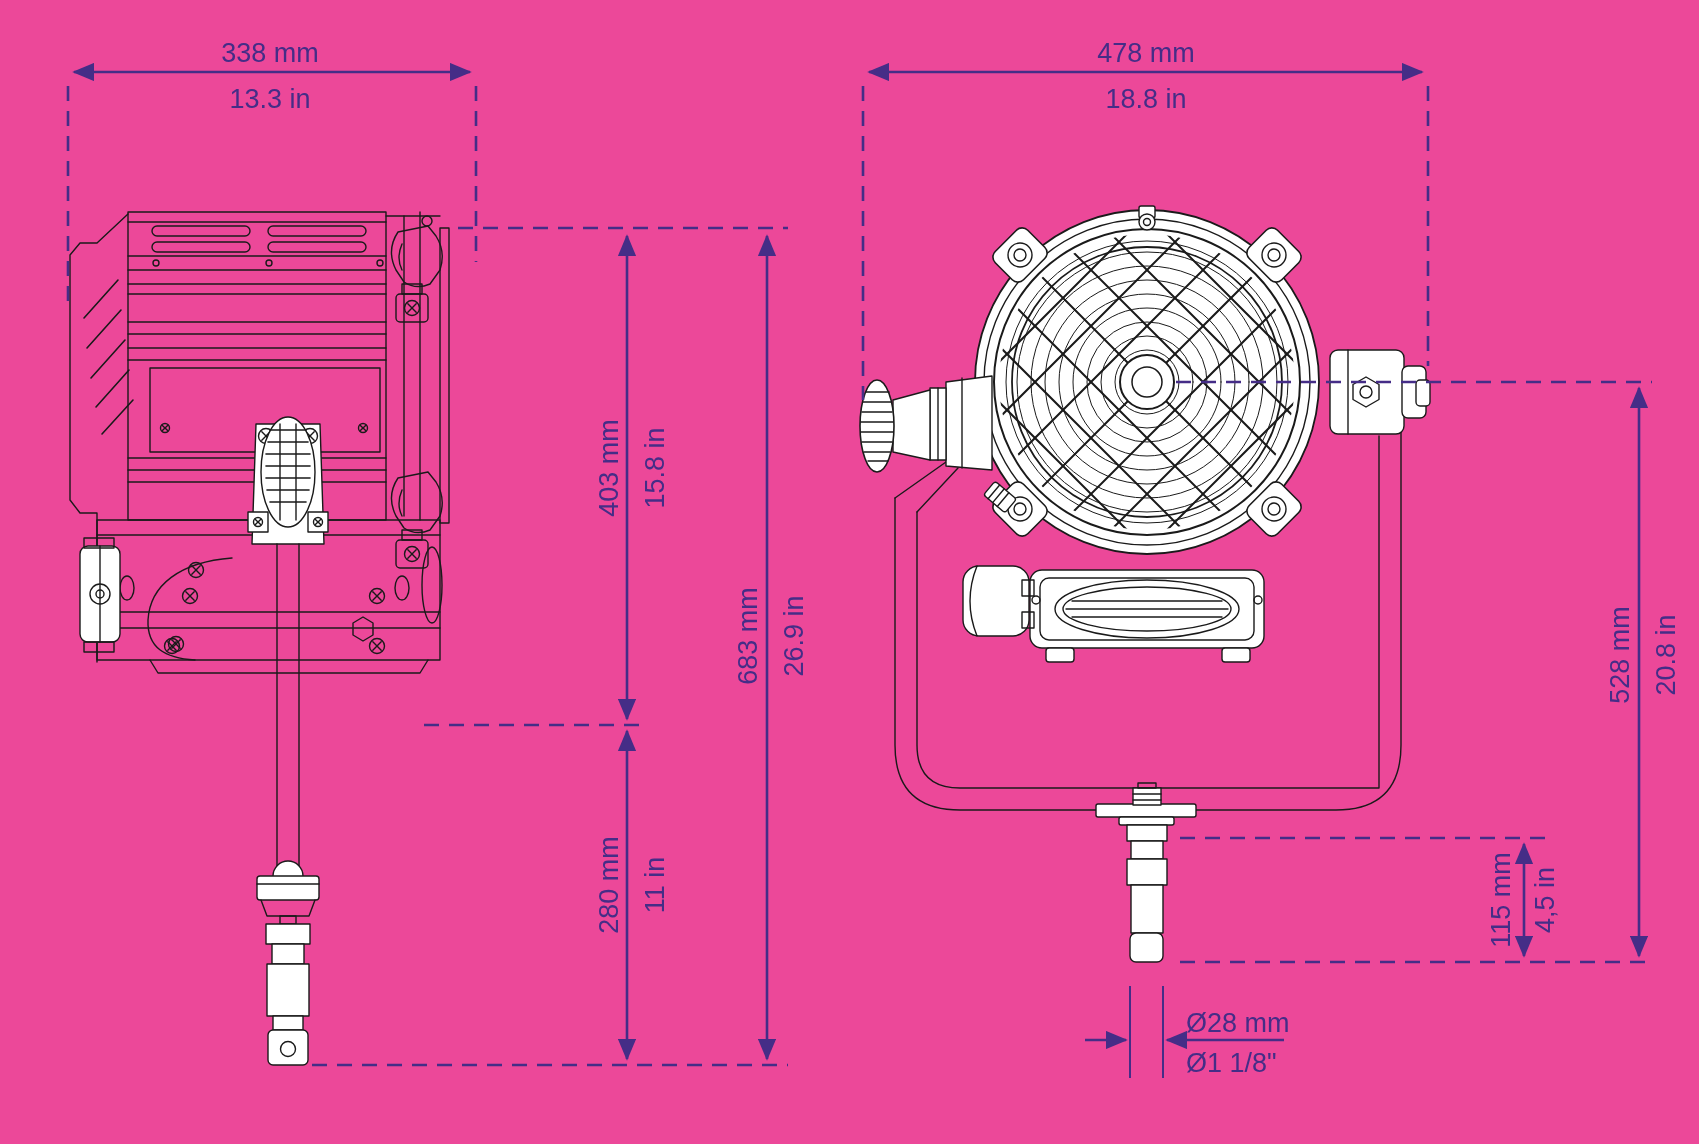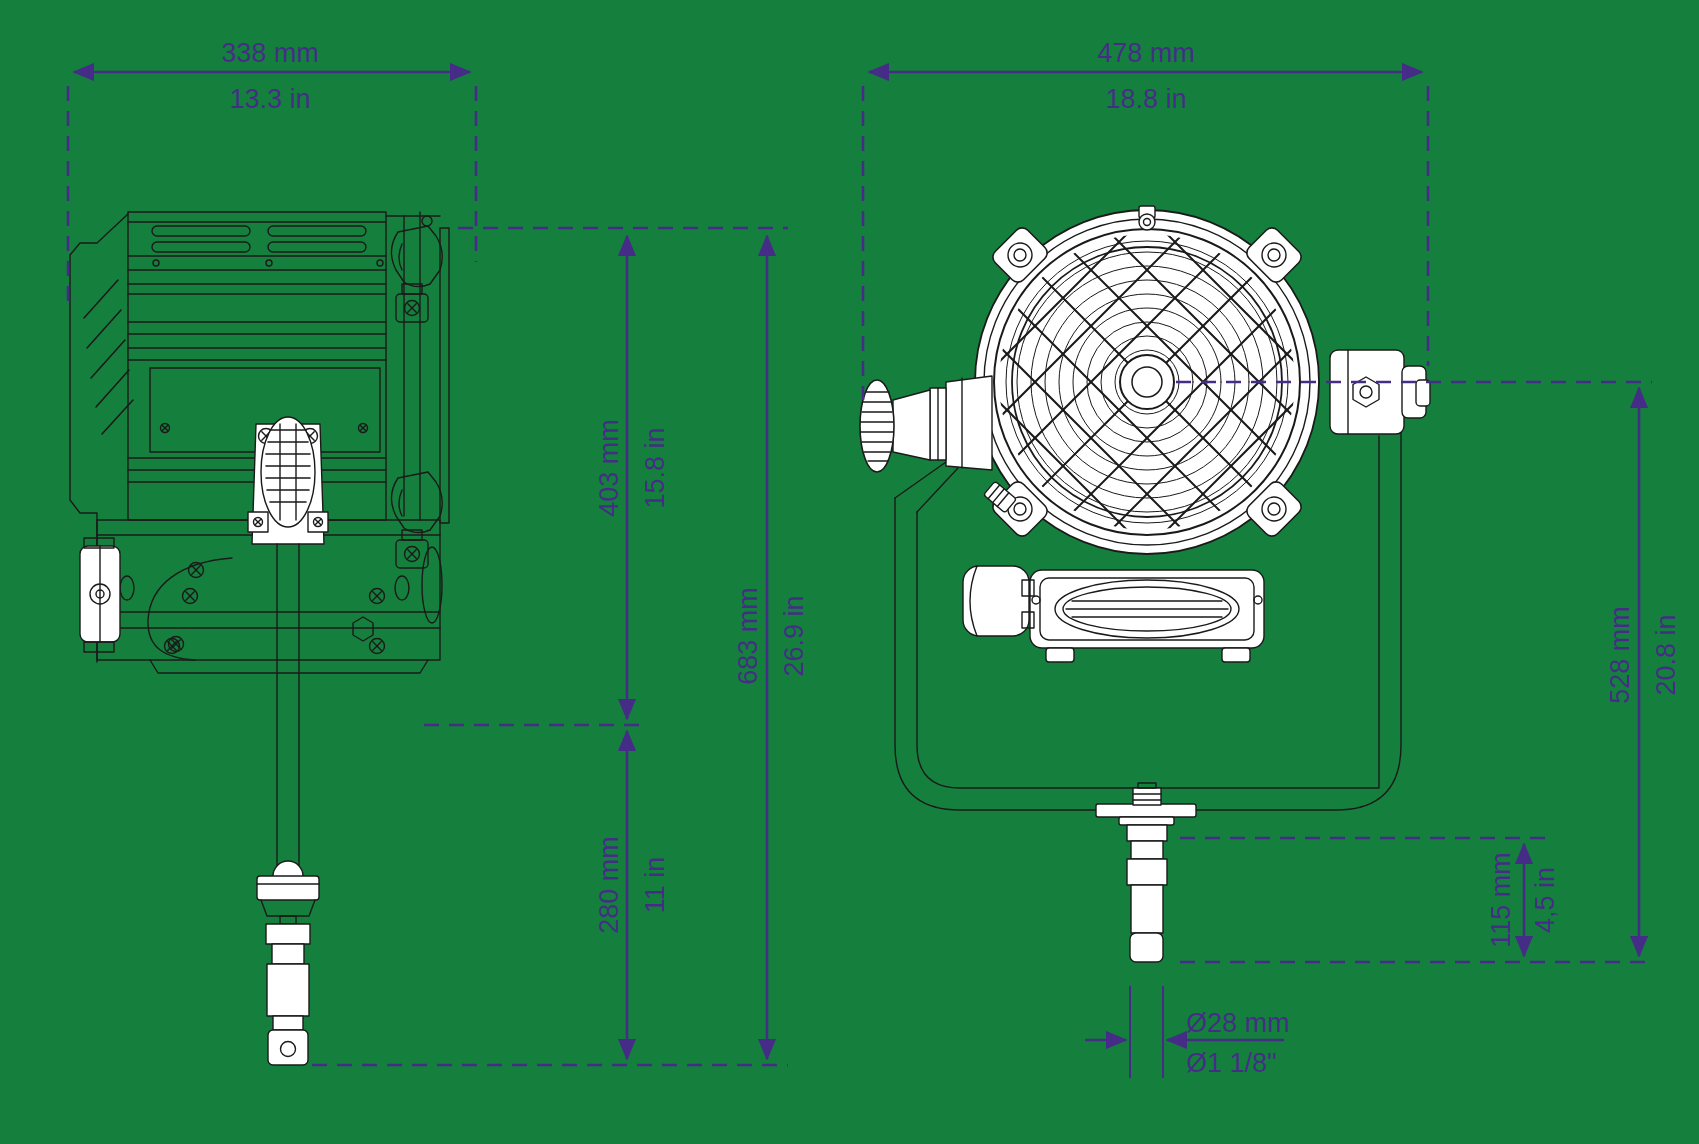--- a/index.html
+++ b/index.html
@@ -1,16 +1,16 @@
 <!DOCTYPE html>
 <html><head>
 <meta charset="utf-8">
 <style>
   html,body{margin:0;padding:0;background:#ffffff;}
-  .canvas{position:relative;width:1699px;height:1144px;background:#15803d;overflow:hidden;
+  .canvas{position:relative;width:1699px;height:1144px;background:#ec4899;overflow:hidden;
           font-family:"Liberation Sans", sans-serif;}
   svg{display:block;}
   svg text{font-family:"Liberation Sans", sans-serif;font-size:27px;fill:#452d87;}
 </style>
 </head>
 <body>
 
 <div class="canvas">
 <svg width="1699" height="1144" viewBox="0 0 1699 1144">
   <defs>

